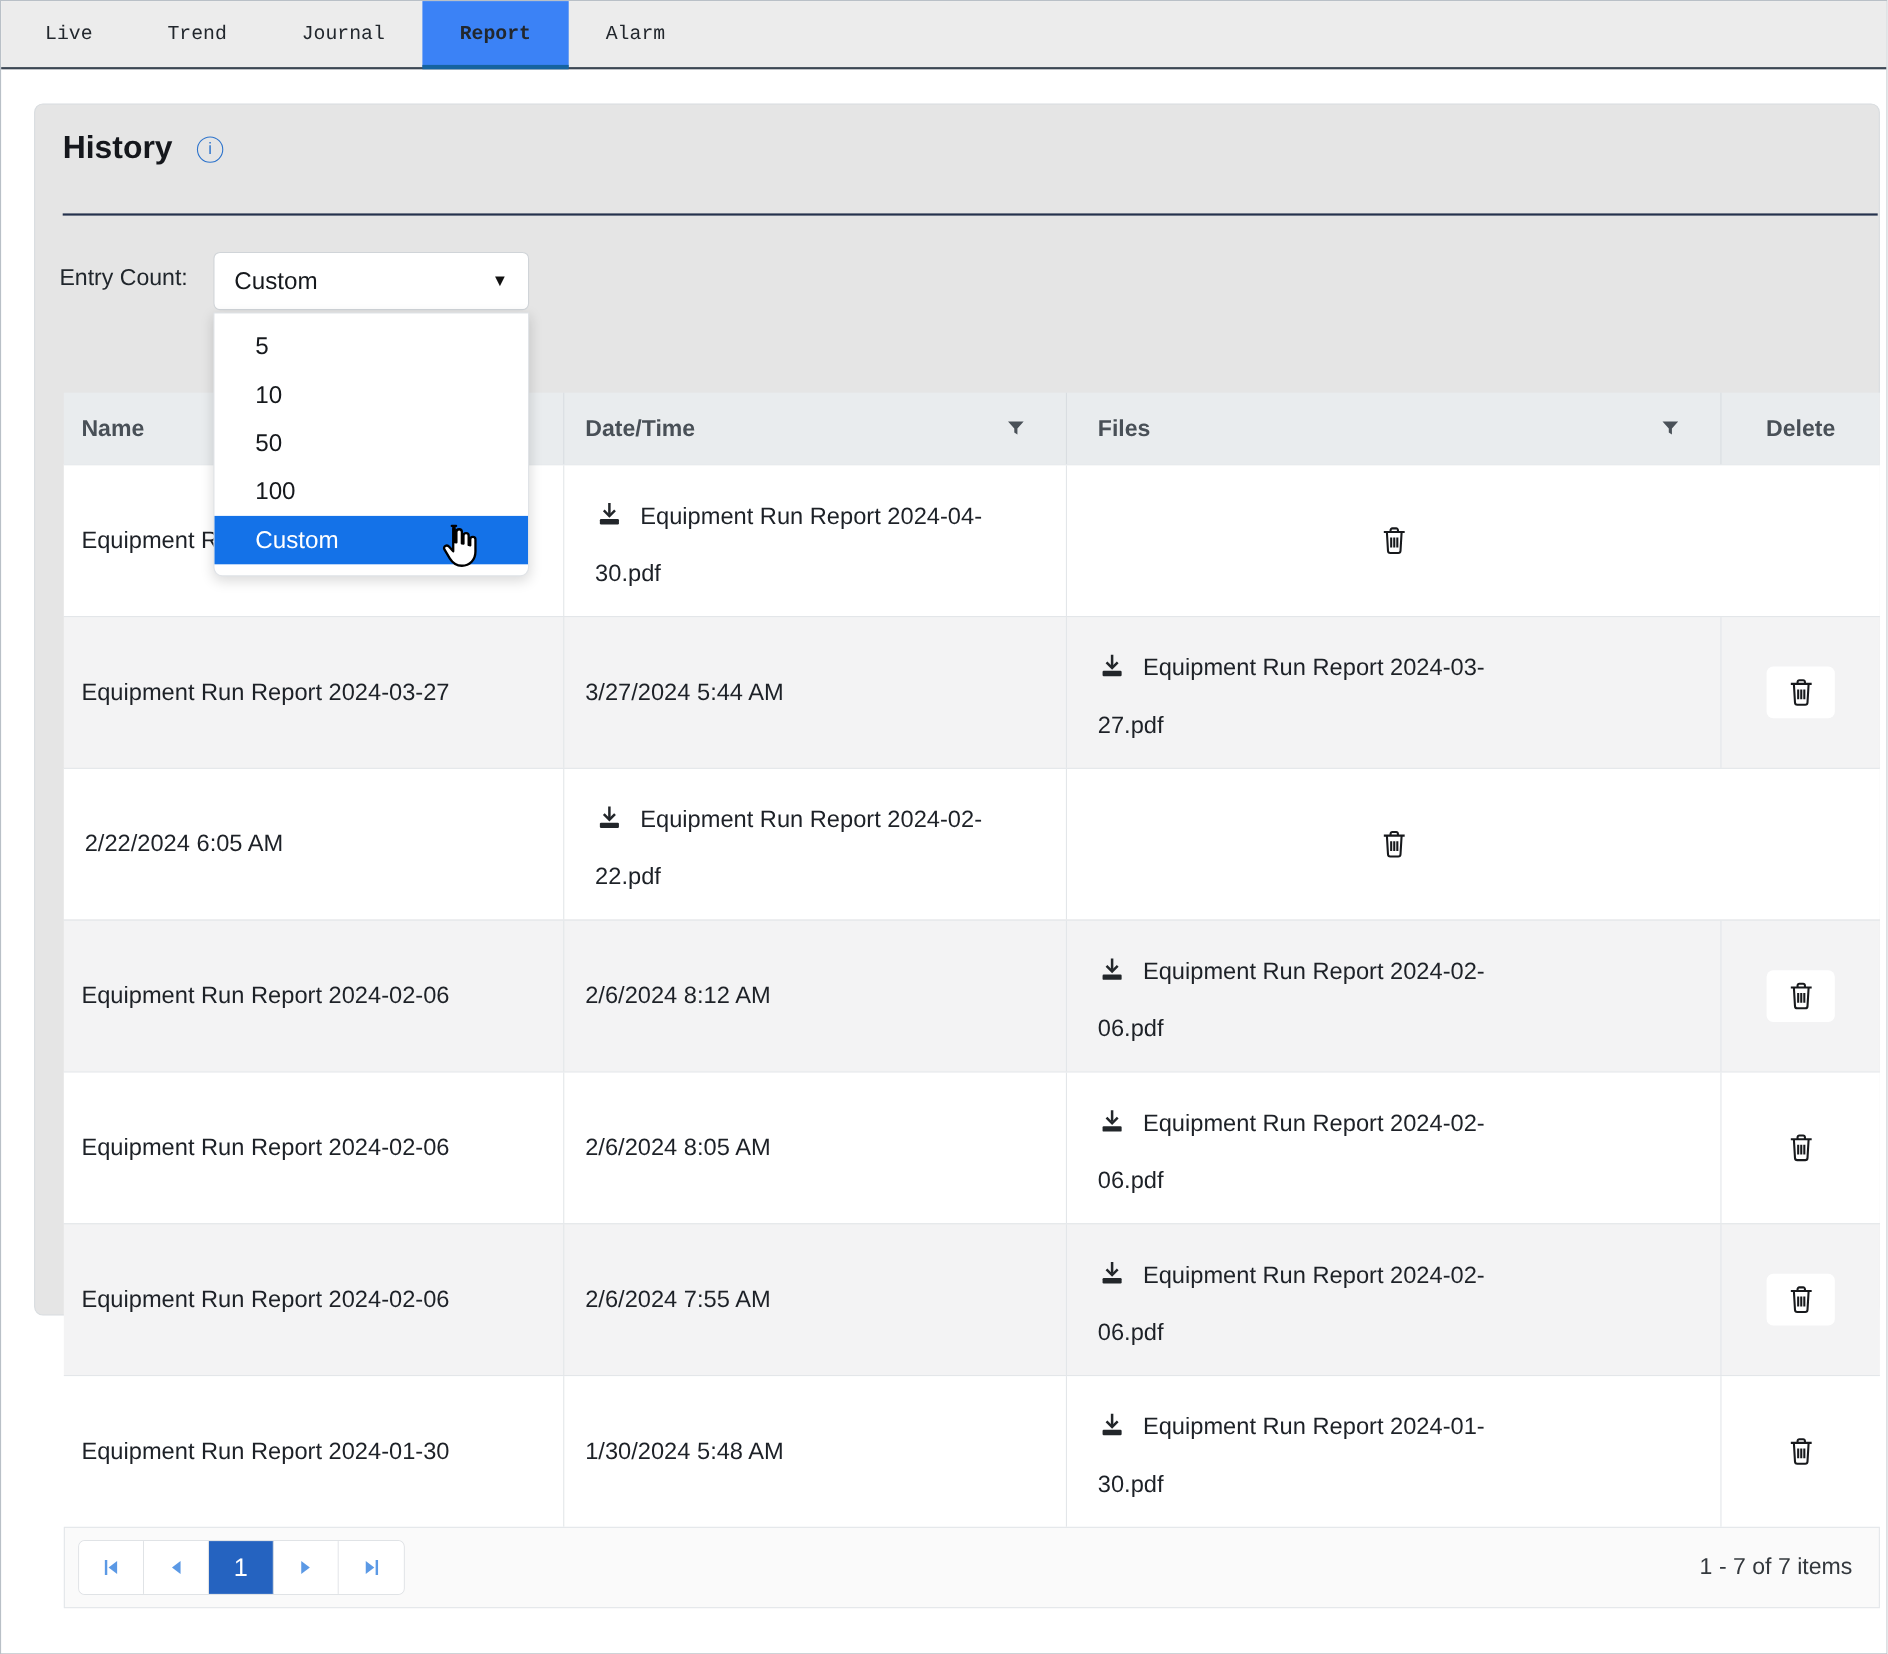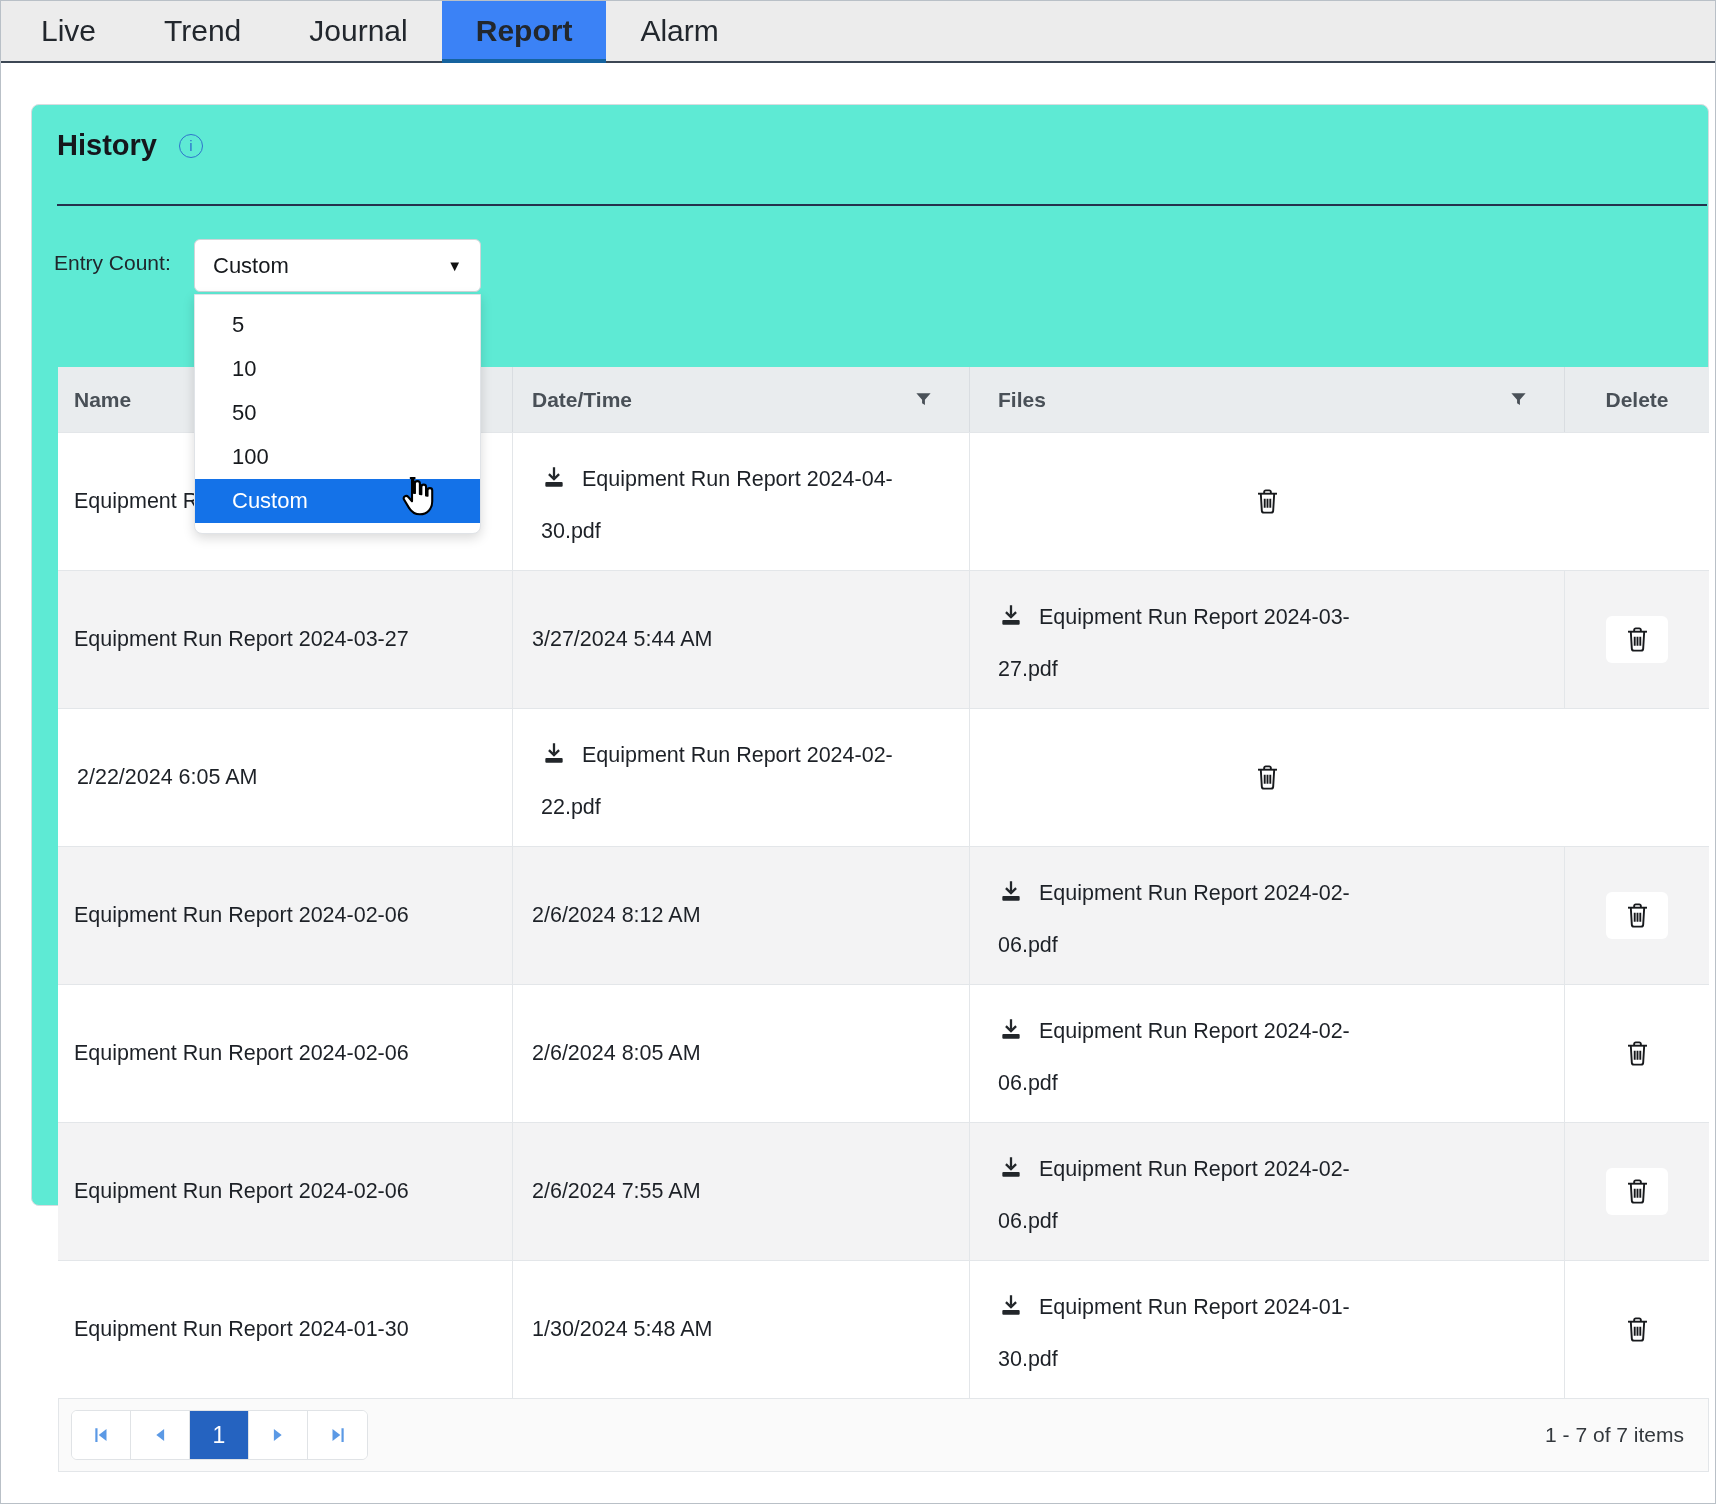--- a/index.html
+++ b/index.html
@@ -3,27 +3,27 @@
 <meta charset="utf-8">
 <style>
   * { margin:0; padding:0; box-sizing:border-box; }
   html,body { background:#fff; }
   body { font-family:"Liberation Sans", sans-serif; color:#1d2127; }
   .window { position:relative; width:1716px; height:1504px; border:1px solid #b9c0c7; background:#fff; overflow:hidden; }
 
   
   .tabbar { position:absolute; left:0; top:0; width:100%; height:62px; background:#ececec;
             border-bottom:2px solid #3c4754; display:flex; align-items:stretch; padding-left:6px; }
-  .tab { display:flex; align-items:center; padding:0 34px; font-size:30px; color:#22272d; cursor:default; }
+  .tab { display:flex; align-items:center; padding:0 34px; font-size:18px; color:#22272d; cursor:default;font-family:Liberation Mono, monospace; }
   .tab.active { background:#3b82f6; font-weight:700; position:relative; }
   .tab.active::after { content:""; position:absolute; left:0; right:0; bottom:-2px; height:4px; background:#15639f; }
 
   
-  .card { position:absolute; left:30px; top:103px; width:1678px; height:1102px;
-          background:#5eead4; border:1px solid #d8dcdf; border-radius:8px; }
+  .card { position:absolute; left:30px; top:93px; width:1678px; height:1102px;
+          background:#e5e5e5; border:1px solid #d8dcdf; border-radius:8px; }
 
   .title-row { position:absolute; left:25px; top:24px; display:flex; align-items:center; gap:22px; }
   .page-title { font-size:29px; font-weight:700; color:#15171c; }
   .info-icon { width:24px; height:24px; border:1.5px solid #2e74cc; border-radius:50%; color:#2e74cc;
                display:flex; align-items:center; justify-content:center; font-size:15px; font-style:normal; }
   .hr { position:absolute; left:25px; right:1px; top:99px; height:2px; background:#25324d; }
 
   .entry-row-label { position:absolute; left:22px; top:146px; font-size:21px; color:#20262c; }
 
   

